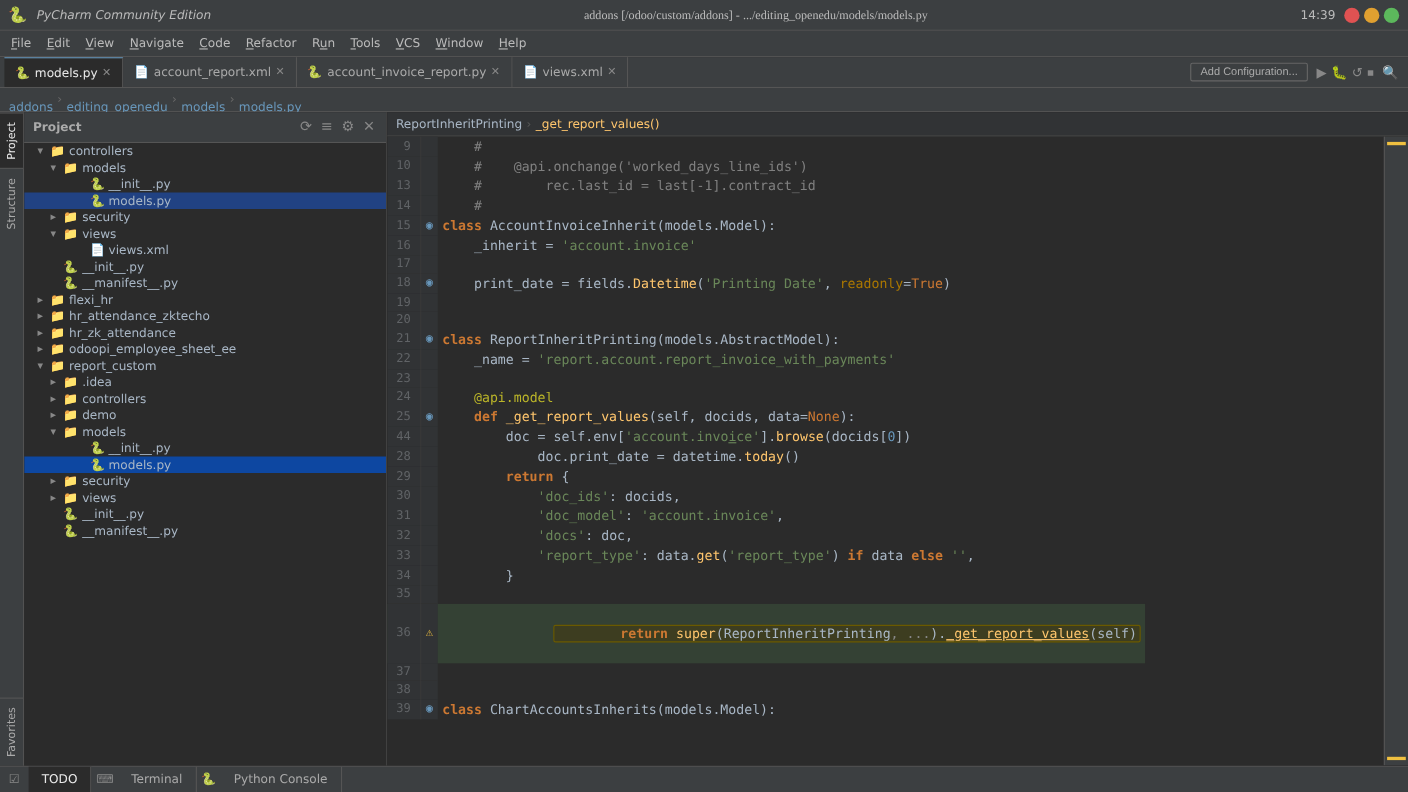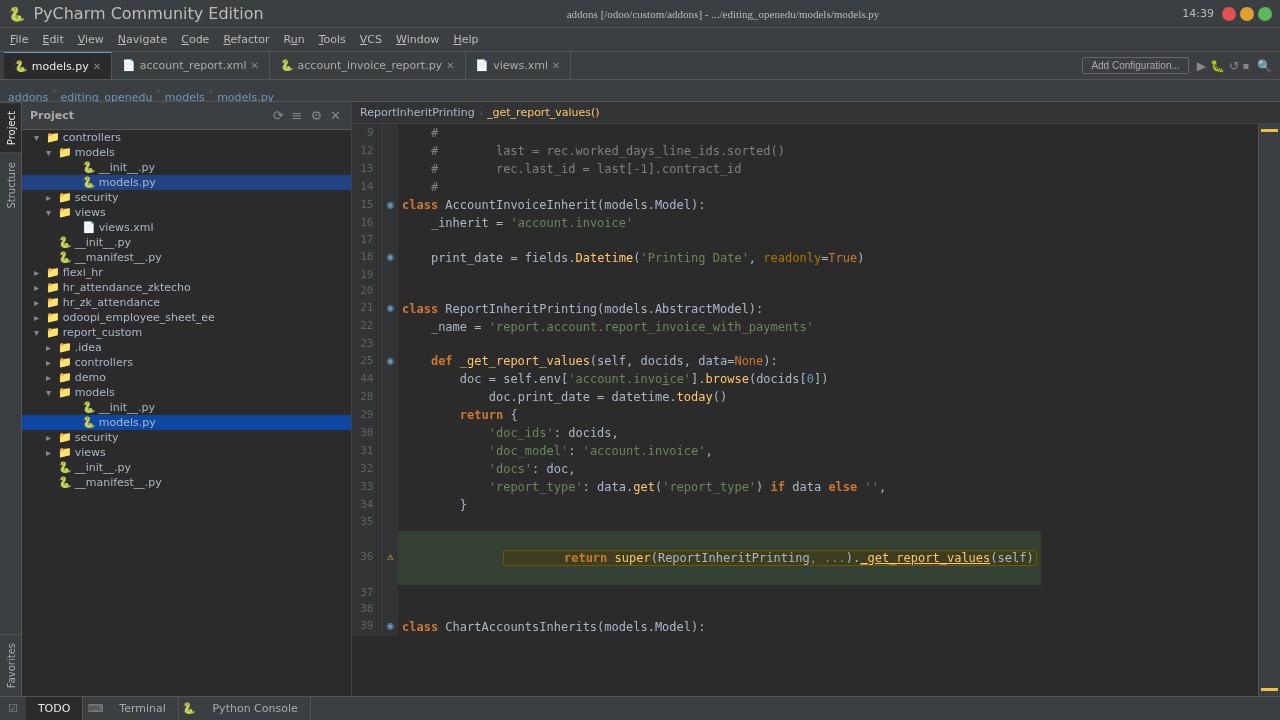--- a/index.html
+++ b/index.html
@@ -95,21 +95,21 @@
     .method-bar span { color: #aaa; }
     .method-bar .method-sep { color: #555; margin: 0 4px; }
     .method-bar .method-name { color: #ffc66d; }
   </style>
 </head>
 <body>
 
 <div class="top-bar">
   <div class="top-bar-left">
     <span style="color:#6897bb;font-size:14px;">🐍</span>
-    <span style="font-size:16px;color:#bbb;">PyCharm Community Edition</span>
+    <span style="font-size:11px;color:#bbb;font-style:italic;">PyCharm Community Edition</span>
   </div>
   <div class="top-bar-title">addons [/odoo/custom/addons] - .../editing_openedu/models/models.py</div>
   <div style="display:flex;align-items:center;gap:8px;margin-left:auto;">
     <span style="font-size:11px;color:#bbb;">14:39</span>
     <div class="top-bar-controls">
       <button class="top-bar-btn btn-red"></button>
       <button class="top-bar-btn btn-yellow"></button>
       <button class="top-bar-btn btn-green"></button>
     </div>
   </div>
@@ -372,27 +372,27 @@
       <div class="code-scroll">
         <table class="code-table">
 
           <tbody>
               <tr>
             <td class="line-num">9</td>
             <td class="line-gutter"></td>
             <td class="line-code"><span class="cm">    #</span></td>
           </tr>
 
-
-
-          <tr>
-            <td class="line-num">12</td>
-            <td class="line-gutter"></td>
-            <td class="line-code"><span class="cm">    #        last = rec.worked_days_line_ids.sorted()</span></td>
-          </tr>
+          <tr>
+            <td class="line-num">10</td>
+            <td class="line-gutter"></td>
+            <td class="line-code"><span class="cm">    #    @api.onchange('worked_days_line_ids')</span></td>
+          </tr>
+
+
 
           <tr>
             <td class="line-num">13</td>
             <td class="line-gutter"></td>
             <td class="line-code"><span class="cm">    #        rec.last_id = last[-1].contract_id</span></td>
           </tr>
 
           <tr>
             <td class="line-num">14</td>
             <td class="line-gutter"></td>
@@ -446,20 +446,25 @@
             <td class="line-gutter"></td>
             <td class="line-code">    <span class="param">_name</span> <span class="op">=</span> <span class="str">'report.account.report_invoice_with_payments'</span></td>
           </tr>
 
           <tr>
             <td class="line-num">23</td>
             <td class="line-gutter"></td>
             <td class="line-code"></td>
           </tr>
 
+          <tr>
+            <td class="line-num">24</td>
+            <td class="line-gutter"></td>
+            <td class="line-code">    <span class="deco">@api.model</span></td>
+          </tr>
 
           <tr>
             <td class="line-num">25</td>
             <td class="line-gutter">◉</td>
             <td class="line-code">    <span class="kw">def </span><span class="fn">_get_report_values</span><span class="op">(</span><span class="param">self</span><span class="op">, </span><span style="color:#a9b7c6;">docids</span><span class="op">, </span><span style="color:#a9b7c6;">data</span><span class="op">=</span><span class="kw2">None</span><span class="op">):</span></td>
           </tr>
 
           <tr>
             <td class="line-num">44</td>
             <td class="line-gutter"></td>

